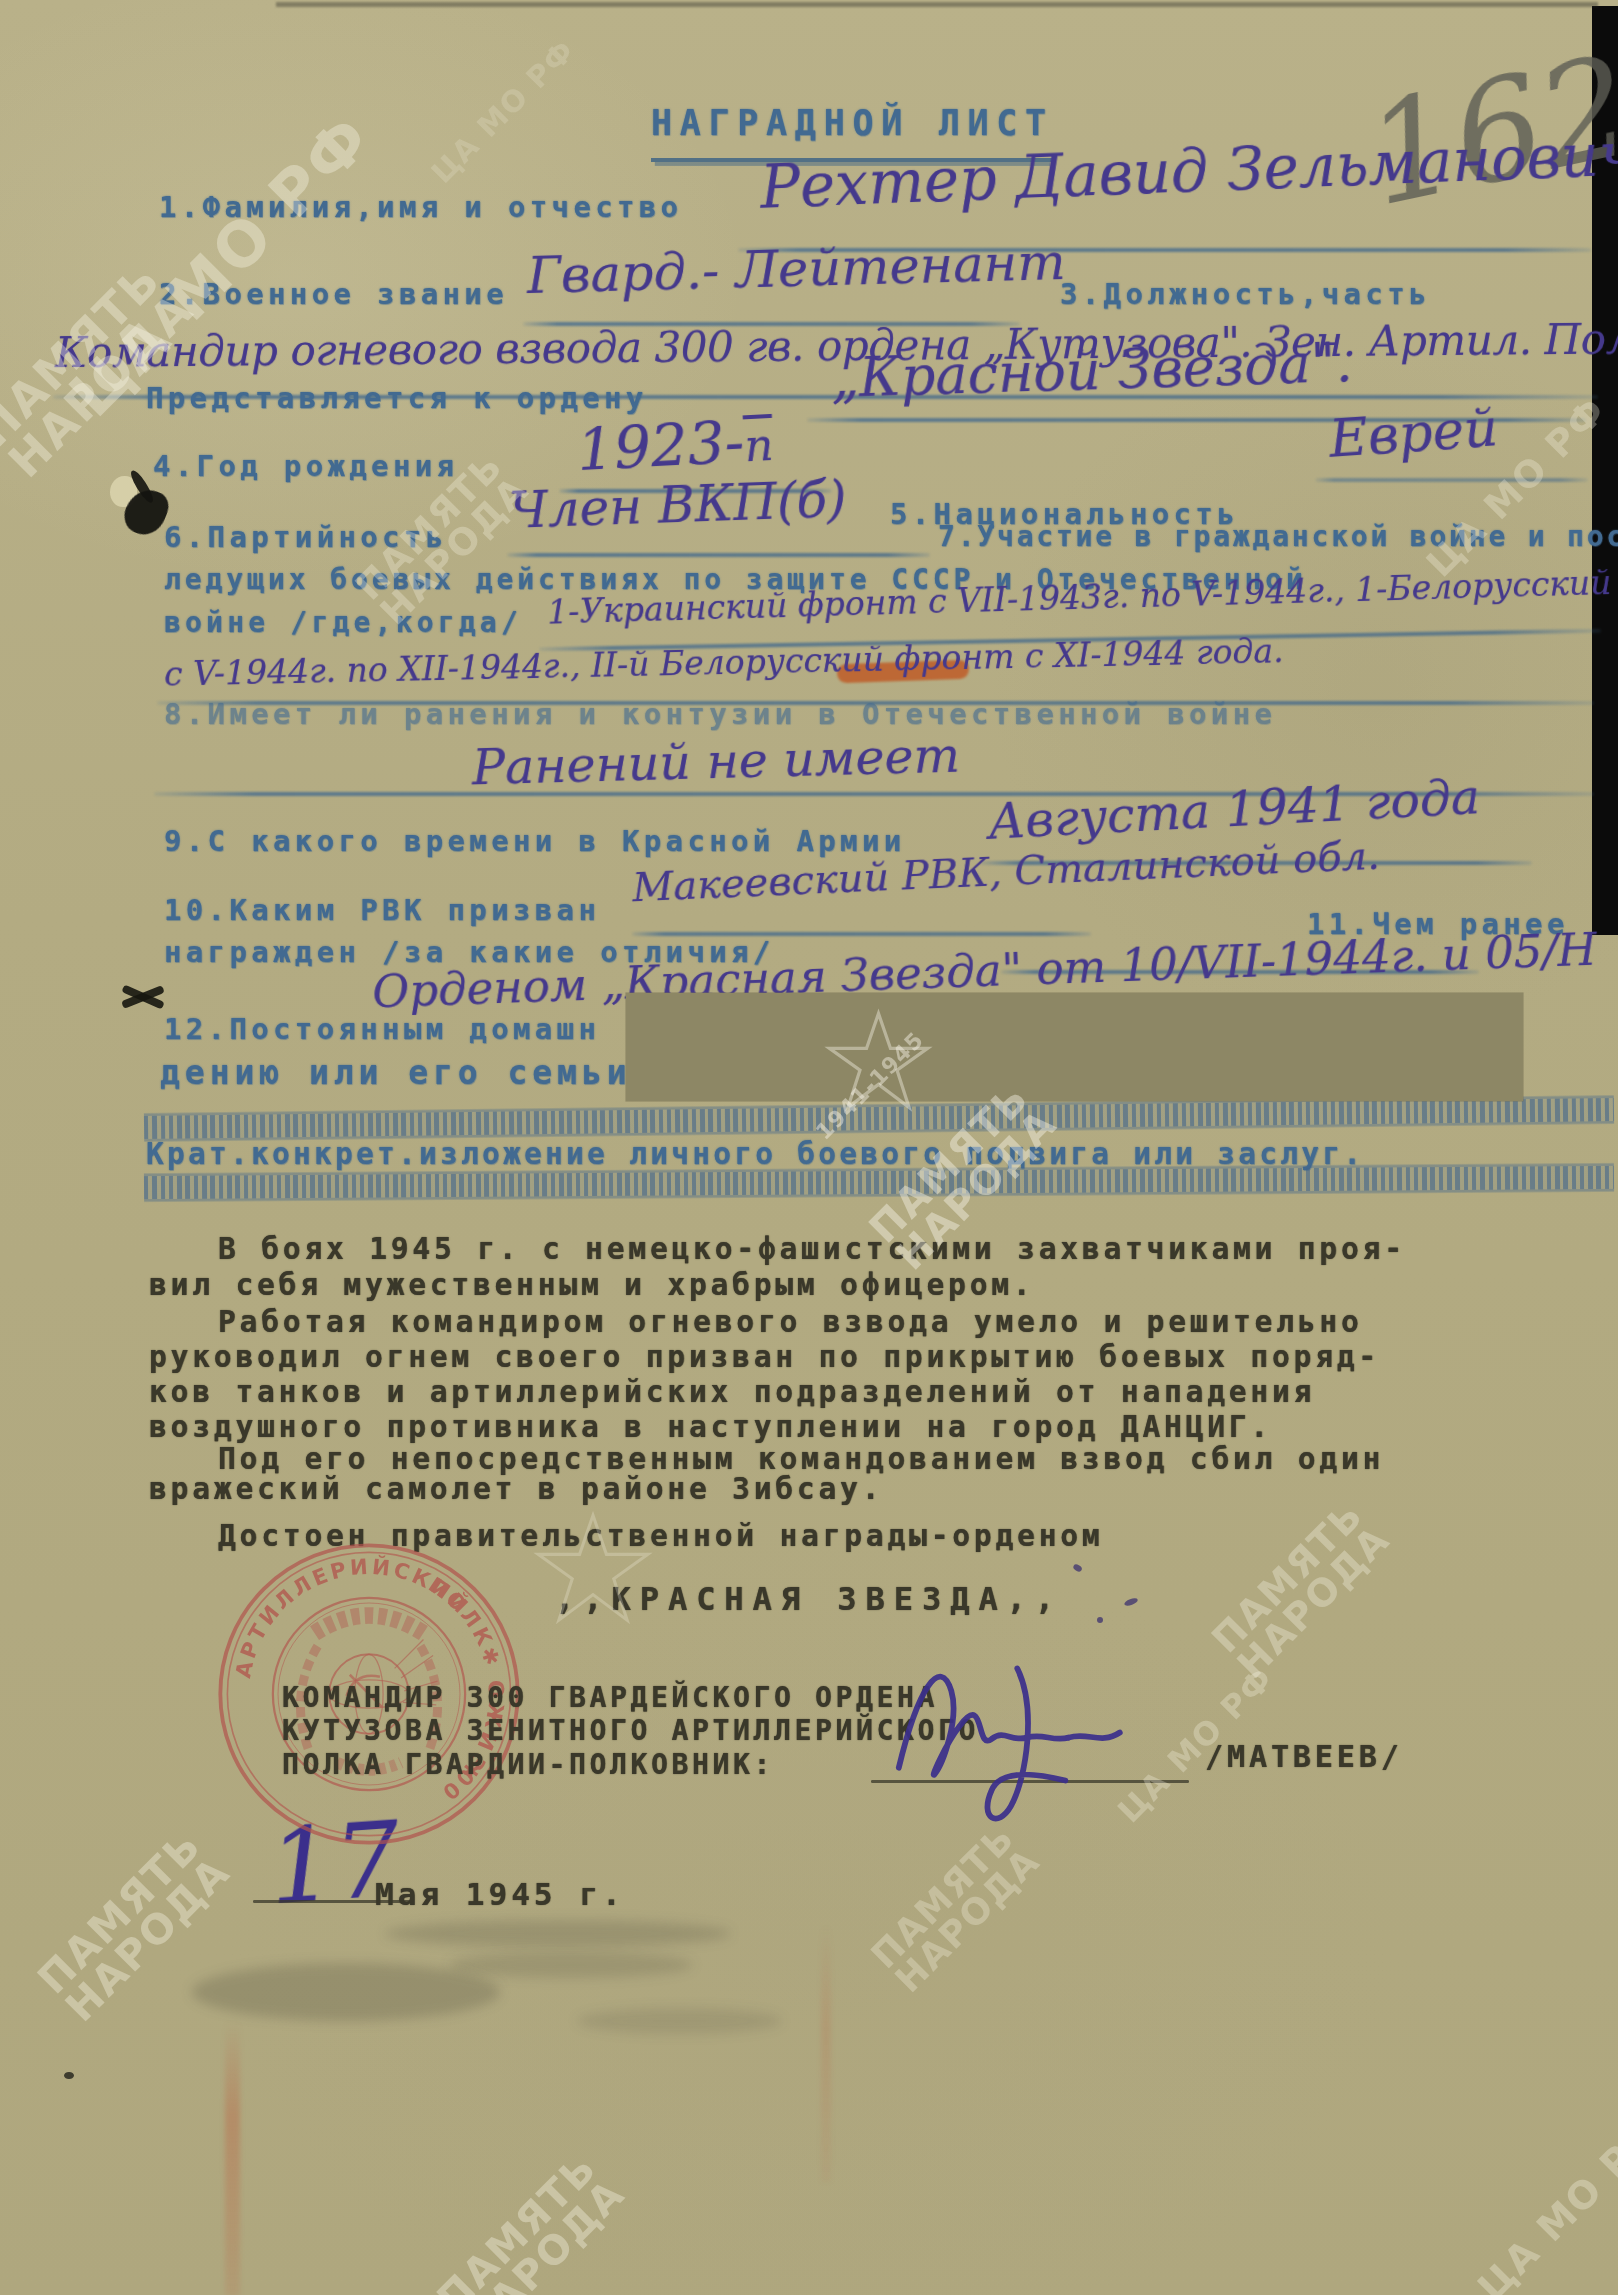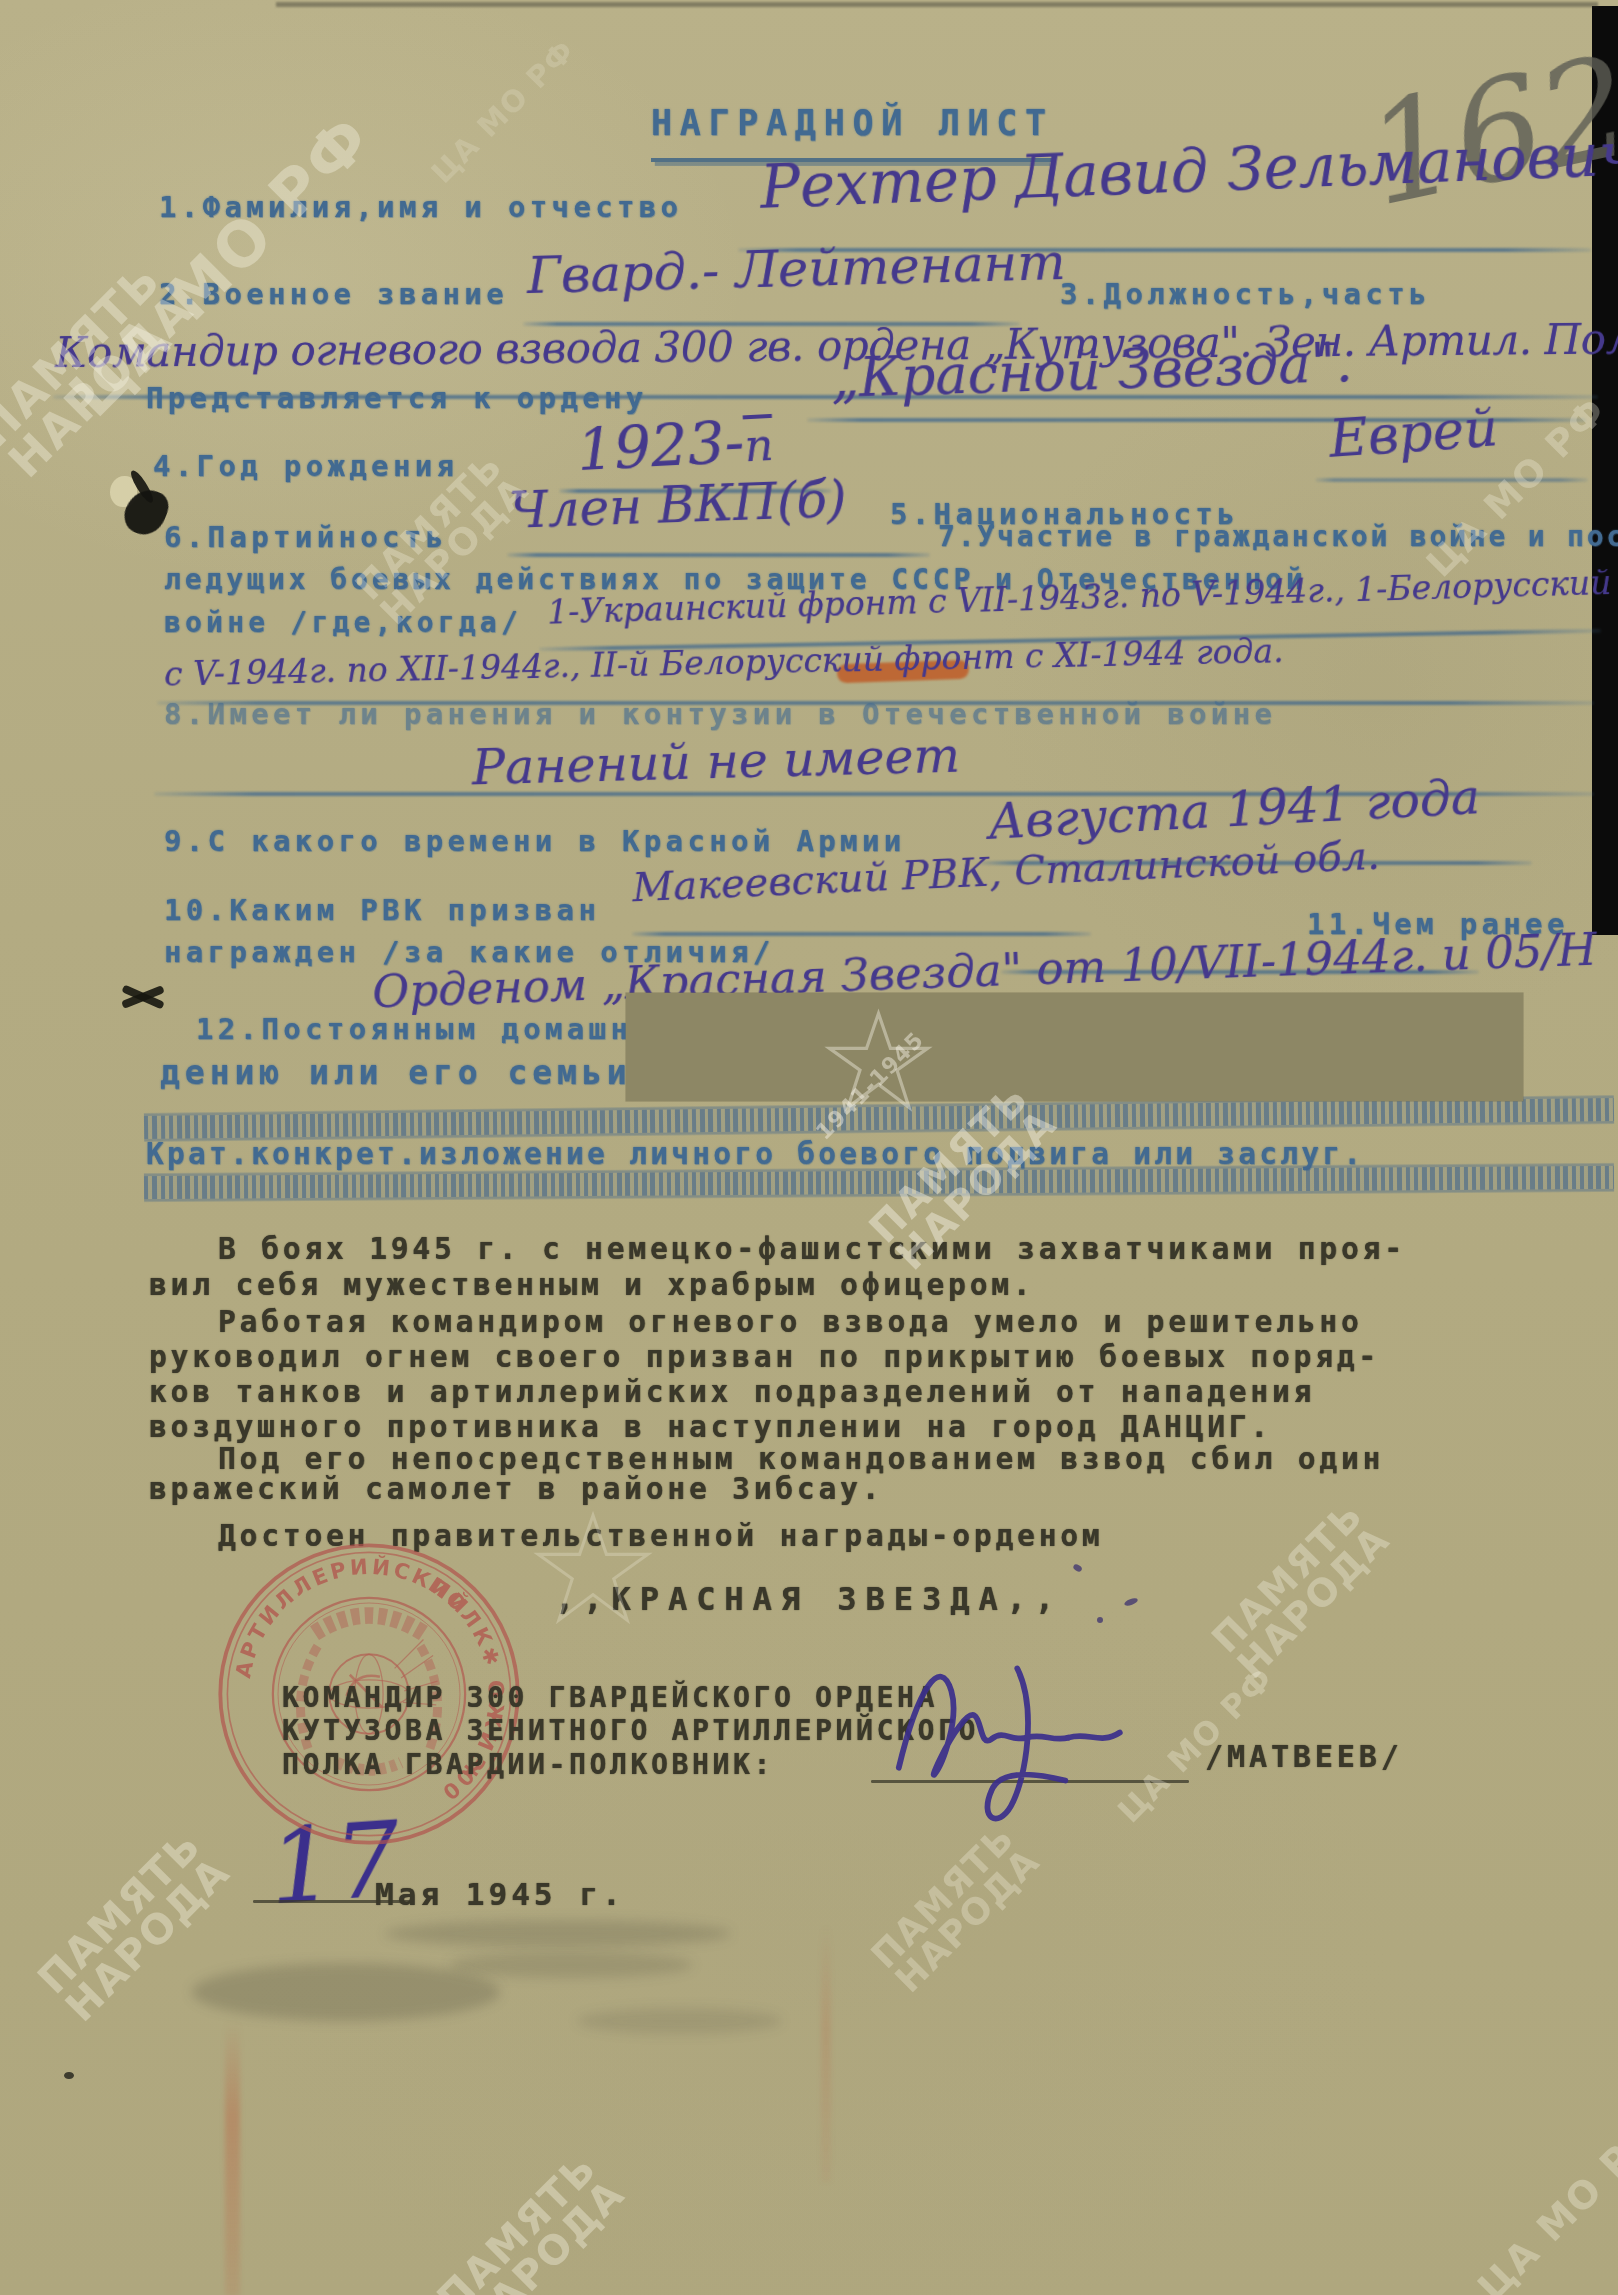--- a/index.html
+++ b/index.html
@@ -95,21 +95,21 @@
   <div class="abs uline" style="left:980px;top:861px;width:552px;"></div>
 
   <div class="abs typedB" style="left:164px;top:893px;font-size:29px;">10.Каким РВК призван</div>
   <div class="abs hand" style="left:632px;top:848px;font-size:40px;transform:rotate(-2.5deg);">Макеевский РВК, Сталинской обл.</div>
   <div class="abs uline" style="left:632px;top:932px;width:459px;"></div>
   <div class="abs typedB" style="left:1307px;top:907px;font-size:29px;">11.Чем ранее</div>
   <div class="abs typedB" style="left:164px;top:935px;font-size:29px;">награжден /за какие отличия/</div>
   <div class="abs uline" style="left:1001px;top:970px;width:478px;"></div>
   <div class="abs hand" style="left:372px;top:944px;font-size:45px;transform:rotate(-2deg);">Орденом „Красная Звезда" от 10/VII-1944г. и 05/Н</div>
 
-  <div class="abs typedB" style="left:164px;top:1012px;font-size:29px;z-index:4;margin-left:32px;">12.Постоянным домашн</div>
+  <div class="abs typedB" style="left:164px;top:1012px;font-size:29px;z-index:4;">12.Постоянным домашн</div>
   <div class="abs typedB" style="left:160px;top:1053px;font-size:33px;z-index:4;">дению или  его семьи</div>
   <div class="abs redact" style="left:626px;top:993px;width:897px;height:108px;z-index:5;"></div>
 
   <div class="abs band" style="left:144px;top:1107px;width:1470px;transform:rotate(-.7deg);"></div>
   <div class="abs typedB" style="left:146px;top:1137px;font-size:29.5px;letter-spacing:.11em;">Крат.конкрет.изложение личного боевого подвига или заслуг.</div>
   <div class="abs band" style="left:144px;top:1171px;width:1470px;transform:rotate(-.4deg);"></div>
 
   <div class="abs typedD" style="left:218px;top:1232px;font-size:29.5px;">В боях 1945 г. с немецко-фашистскими захватчиками проя-</div>
   <div class="abs typedD" style="left:149px;top:1268px;font-size:29.5px;">вил себя мужественным и храбрым офицером.</div>
   <div class="abs typedD" style="left:218px;top:1305px;font-size:29.5px;">Работая командиром огневого взвода умело и решительно</div>

